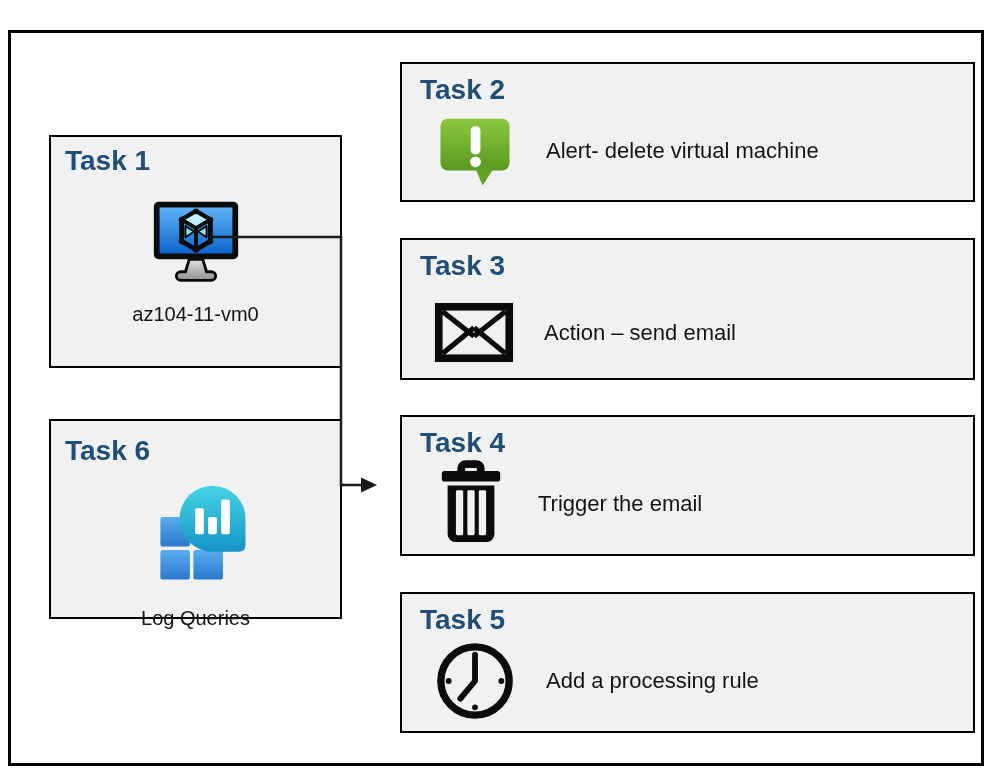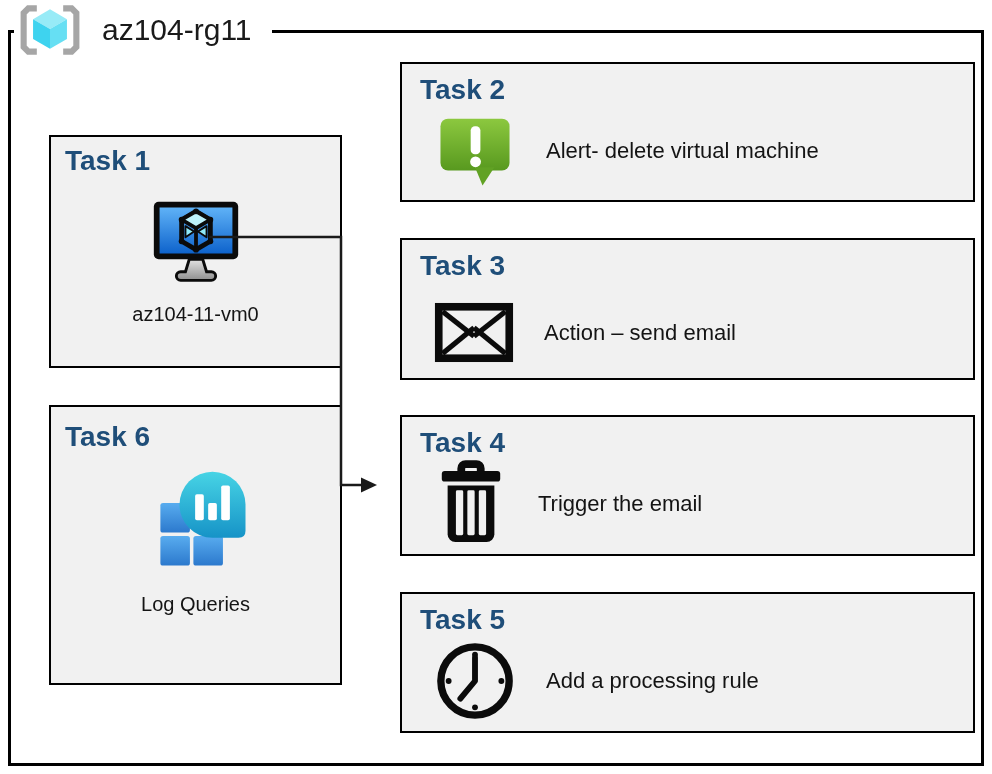--- a/index.html
+++ b/index.html
@@ -12,21 +12,21 @@
 
   
   .rg-header{position:absolute;left:14px;top:0;height:60px;z-index:3;background:#fff;
              display:flex;align-items:center;gap:20px;padding:0 20px 0 4px;}
   .rg-title{font-size:30px;color:#1a1a1a;white-space:nowrap;}
 
   
   .task-box{position:absolute;background:#f1f1f1;border:2px solid #000;box-sizing:border-box;z-index:1;margin-left:24px;}
   .task-title{position:absolute;font-weight:700;font-size:28px;color:#1F4E79;}
   .box-t1{left:25px;top:135px;width:293px;height:233px;}
-  .box-t6{left:25px;top:405px;width:293px;height:280px;}
+  .box-t6{left:25px;top:419px;width:293px;height:200px;}
   .box-t2{left:376px;top:62px;width:575px;height:140px;}
   .box-t3{left:376px;top:238px;width:575px;height:142px;}
   .box-t4{left:376px;top:415px;width:575px;height:141px;}
   .box-t5{left:376px;top:592px;width:575px;height:141px;}
 
   .left-title{left:14px;top:8px;}
   .right-title{left:18px;top:10px;}
 
   .center-icon{position:absolute;left:50%;transform:translateX(-50%);}
   .center-label{position:absolute;width:100%;text-align:center;font-size:20px;color:#141414;}
@@ -36,30 +36,20 @@
 
   .connector{position:absolute;left:0;top:0;z-index:4;pointer-events:none;}
 </style>
 </head>
 <body>
 
 <div class="canvas">
 
   <div class="rg-box"></div>
 
-  <div class="rg-header">
-    <svg width="64" height="54" viewBox="0 0 68 56">
-      <path d="M20 5 L11 5 L6 10 L6 46 L11 51 L20 51" fill="none" stroke="#A6A6A6" stroke-width="6.5"></path>
-      <path d="M48 5 L57 5 L62 10 L62 46 L57 51 L48 51" fill="none" stroke="#A6A6A6" stroke-width="6.5"></path>
-      <polygon points="34,6 52,16.5 34,27 16,16.5" fill="#97EBF7"></polygon>
-      <polygon points="16,16.5 34,27 34,48 16,37.5" fill="#3ED3EF"></polygon>
-      <polygon points="34,27 52,16.5 52,37.5 34,48" fill="#66DFF3"></polygon>
-    </svg>
-    <span class="rg-title">az104-rg11</span>
-  </div>
 
   <div class="task-box box-t1">
     <div class="task-title left-title">Task 1</div>
     <svg class="center-icon" style="top:60px;" width="92" height="90" viewBox="0 0 96 92">
       <defs>
         <linearGradient id="vmScreen" x1="0" y1="0" x2="0" y2="1">
           <stop offset="0" stop-color="#5FB2F7"></stop>
             <stop offset="1" stop-color="#0E63CC"></stop>
         </linearGradient>
         <linearGradient id="vmStand" x1="0" y1="0" x2="0" y2="1">

